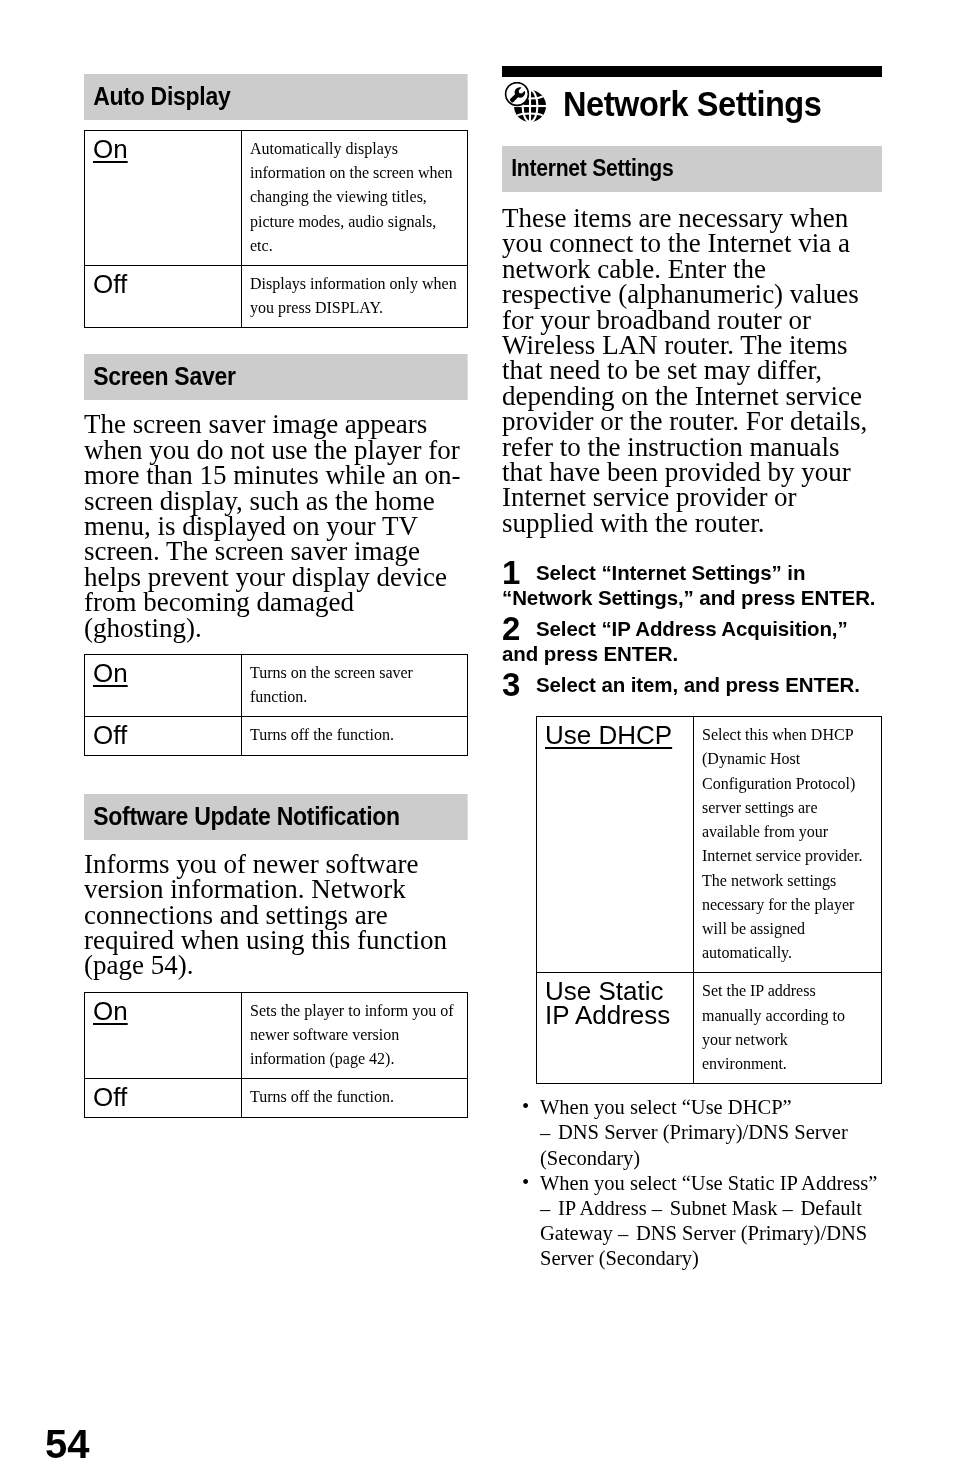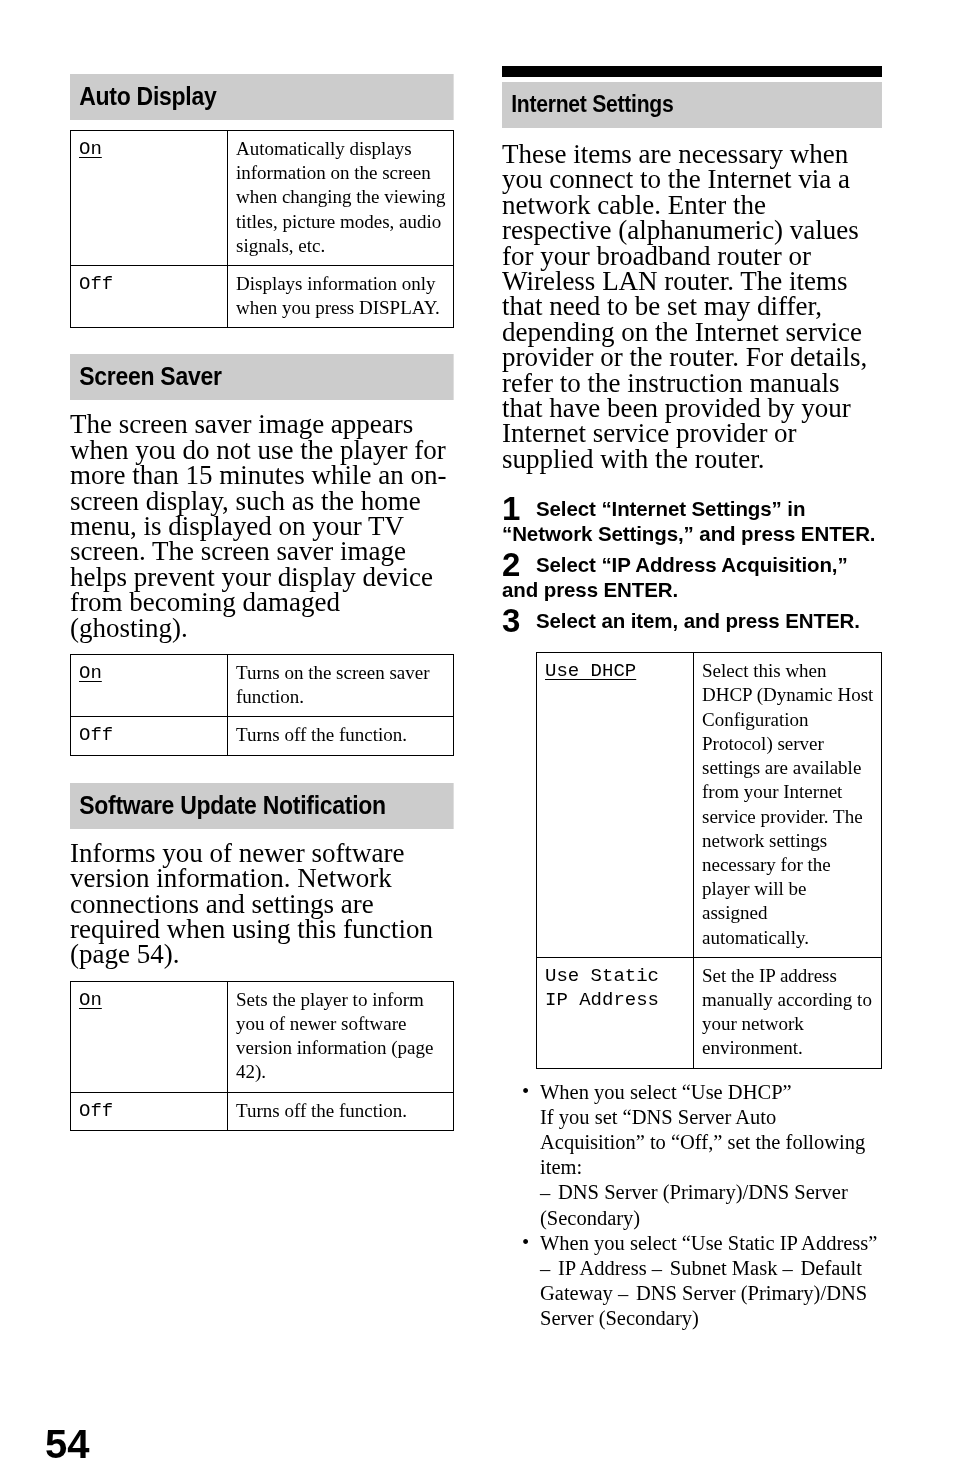--- a/index.html
+++ b/index.html
@@ -7,21 +7,21 @@
     width:954px;height:1483px;
     background:#ffffff;
     font-family:"Liberation Serif",serif;
     color:#000;
     position:relative;
     overflow:hidden;
   }
   .page{position:relative;width:954px;height:1483px;}
 
   
-  .col-left{position:absolute;left:70px;top:74px;width:384px;}
+  .col-left{position:absolute;left:84px;top:74px;width:384px;}
   .col-right{position:absolute;left:502px;top:66px;width:380px;}
 
   
   .band{
     background:#cccccc;
     font-family:"Liberation Sans Narrow","Liberation Sans",sans-serif;
     font-weight:bold;
     font-size:25px;
     line-height:1.0;
     letter-spacing:-0.3px;
@@ -63,28 +63,28 @@
     width:100%;
     margin:10px 0 0 0;
     table-layout:fixed;
   }
   table.opt td{
     border:1.6px solid #000;
     vertical-align:top;
     padding:6px 7px 7px 8px;
   }
   table.opt td.key{
-    font-family:Liberation Mono, monospace;
-    font-size:19px;
+    font-family:Liberation Sans, sans-serif;
+    font-size:26px;
     line-height:24px;
     white-space:normal;
   }
   table.opt td.val{
     font-family:"Liberation Serif",serif;
-    font-size:19px;
+    font-size:16px;
     line-height:24.2px;
   }
   .u{ text-decoration:underline; text-underline-offset:3px; }
 
   table.left-opt{width:384px;}
   table.left-opt td.key{width:141px;}
   table.right-opt{width:346px;margin-left:34px;padding-left:12px;}
   table.right-opt td.key{width:141px;}
 
   
@@ -156,21 +156,21 @@
           <td class="val">Turns on the screen saver function.</td>
         </tr>
         <tr>
           <td class="key">Off</td>
           <td class="val">Turns off the function.</td>
         </tr>
       </tbody>
         </table>
     </div>
 
-    <div style="margin-top:27px;">
+    <div style="margin-top:38px;">
       <div class="band">Software Update Notification</div>
       <p class="body">Informs you of newer software version information. Network connections and settings are required when using this function (page 54).</p>
       <table class="opt left-opt">
         <tbody>
             <tr>
           <td class="key"><span class="u">On</span></td>
           <td class="val">Sets the player to inform you of newer software version information (page 42).</td>
         </tr>
         <tr>
           <td class="key">Off</td>
@@ -180,20 +180,41 @@
         </table>
     </div>
 
 
   </div>
 
   <div class="col-right">
 
     <div class="chapter-bar"></div>
 
+    <div class="chapter-title">
+      <span class="icon-wrap">
+        <svg viewBox="0 0 52 42" width="52" height="42" aria-hidden="true">
+
+          <circle cx="28" cy="24" r="16" fill="#000"></circle>
+          <g stroke="#fff" stroke-width="2.1" fill="none">
+            <ellipse cx="28" cy="24" rx="7.4" ry="16"></ellipse>
+            <line x1="12" y1="24" x2="44" y2="24"></line>
+            <path d="M15.2 14.4 C20 17.2 36 17.2 40.8 14.4"></path>
+            <path d="M15.2 33.6 C20 30.8 36 30.8 40.8 33.6"></path>
+            <line x1="28" y1="8" x2="28" y2="40"></line>
+          </g>
+
+          <circle cx="15" cy="12" r="11.4" fill="#fff" stroke="#000" stroke-width="1.6"></circle>
+          <g fill="#000">
+            <path d="M19.6 5.6 a5.1 5.1 0 0 0 -6.6 6.6 l-4.6 4.6 a1.5 1.5 0 0 0 0 2.1 l1.0 1.0 a1.5 1.5 0 0 0 2.1 0 l4.6 -4.6 a5.1 5.1 0 0 0 6.6 -6.6 l-2.9 2.9 -2.6 -0.5 -0.5 -2.6 z"></path>
+          </g>
+        </svg>
+      </span>
+      <span class="ttl">Network Settings</span>
+    </div>
 
     <div class="band sub">Internet Settings</div>
 
     <p class="body">These items are necessary when you connect to the Internet via a network cable. Enter the respective (alphanumeric) values for your broadband router or Wireless LAN router. The items that need to be set may differ, depending on the Internet service provider or the router. For details, refer to the instruction manuals that have been provided by your Internet service provider or supplied with the router.</p>
 
     <div class="steps">
       <div class="step">
         <span class="num">1</span>
         <span class="txt">Select “Internet Settings” in “Network Settings,” and press ENTER.</span>
       </div>
@@ -218,21 +239,20 @@
         <td class="val">Set the IP address manually according to your network environment.</td>
       </tr>
     </tbody>
       </table>
 
     <div class="notes">
 
       <div class="note">
         <span class="bullet">•</span>
         <span class="line">When you select “Use DHCP”</span>
-        <span class="line">If you set “DNS Server Auto Acquisition” to “Off,” set the following item:</span>
         <span class="sub-item">
           <span class="dash">–</span>
           <span>DNS Server (Primary)/DNS Server (Secondary)</span>
         </span>
       </div>
 
       <div class="note">
         <span class="bullet">•</span>
         <span class="line">When you select “Use Static IP Address”</span>
         <span class="sub-item">

